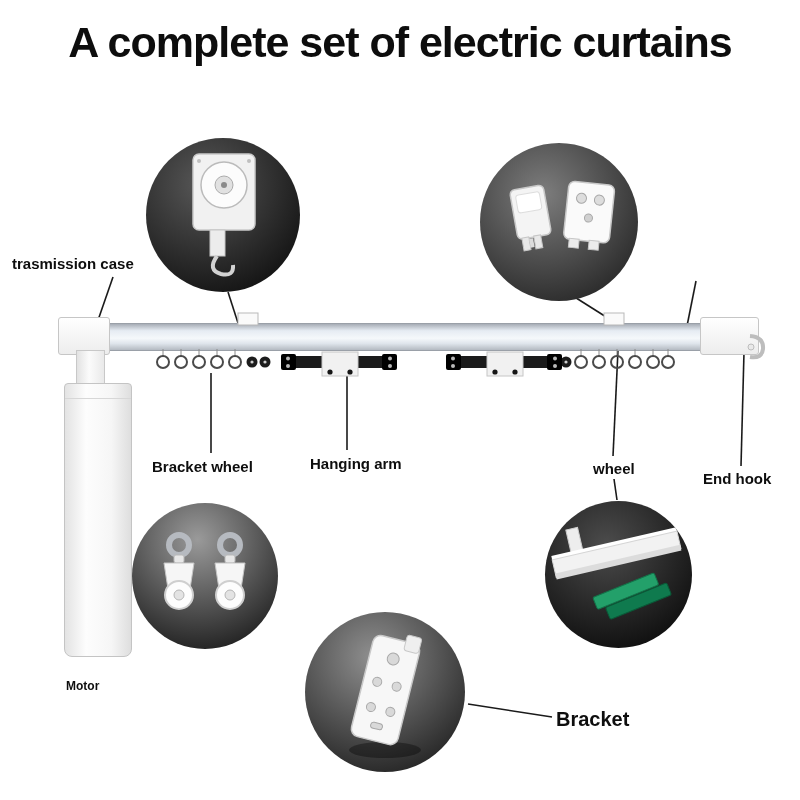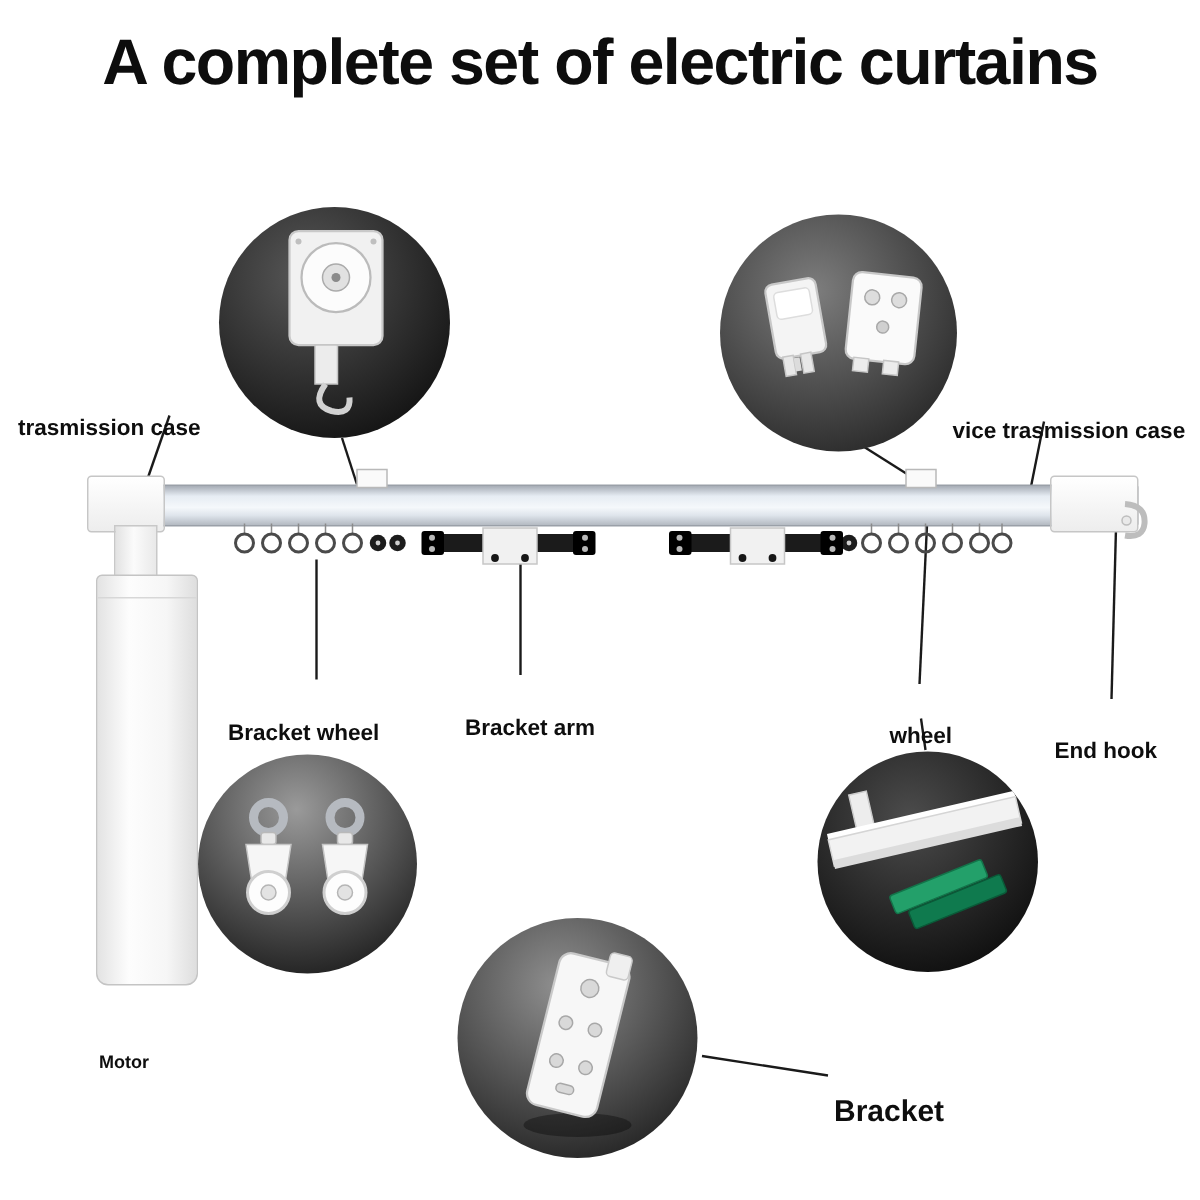--- a/index.html
+++ b/index.html
@@ -38,21 +38,21 @@
   .c2{left:480px;top:143px;width:158px;height:158px;
       background:radial-gradient(circle at 40% 32%,#7d7d7d,#2b2b2b 80%);}
   .c3{left:132px;top:503px;width:146px;height:146px;
       background:radial-gradient(circle at 45% 25%,#9a9a9a,#242424 82%);}
   .c4{left:545px;top:501px;width:147px;height:147px;
       background:radial-gradient(circle at 42% 30%,#4c4c4c,#101010 80%);}
   .c5{left:305px;top:612px;width:160px;height:160px;
       background:radial-gradient(circle at 42% 28%,#8f8f8f,#262626 82%);}
 
   
-  .lbl{position:absolute;font-size:15px;font-weight:700;color:#0e0e0e;z-index:5;white-space:nowrap;margin-top:22px;}
+  .lbl{position:absolute;font-size:15px;font-weight:700;color:#0e0e0e;z-index:5;white-space:nowrap;}
   .lbl-transmission{left:12px;top:255px;}
   .lbl-vice{left:635px;top:257px;}
   .lbl-wheel{left:152px;top:458px;}
   .lbl-arm{left:310px;top:455px;}
   .lbl-track{left:593px;top:460px;}
   .lbl-endhook{left:703px;top:470px;}
   .lbl-motor{left:66px;top:679px;font-size:12px;}
   .lbl-bracket{left:556px;top:708px;font-size:20px;}
 </style>
 </head>
@@ -241,21 +241,20 @@
         <circle cx="70" cy="72" r="4.5" fill="#d9d9d9" stroke="#a8a8a8"></circle>
         <circle cx="90" cy="72" r="4.5" fill="#d9d9d9" stroke="#a8a8a8"></circle>
         <circle cx="70" cy="98" r="4.5" fill="#d9d9d9" stroke="#a8a8a8"></circle>
         <circle cx="90" cy="98" r="4.5" fill="#d9d9d9" stroke="#a8a8a8"></circle>
         <rect x="74" y="112" width="12" height="6" rx="3" fill="#d9d9d9" stroke="#a8a8a8"></rect>
       </g>
     </svg>
   </div>
 
   <span class="lbl lbl-transmission">trasmission case</span>
-  <span class="lbl lbl-vice">vice trasmission case</span>
   <span class="lbl lbl-wheel">Bracket wheel</span>
-  <span class="lbl lbl-arm">Bracket arm</span>
+  <span class="lbl lbl-arm">Hanging arm</span>
   <span class="lbl lbl-track">wheel</span>
   <span class="lbl lbl-endhook">End hook</span>
   <span class="lbl lbl-motor">Motor</span>
   <span class="lbl lbl-bracket">Bracket</span>
 
 </div>
 
 </body></html>

